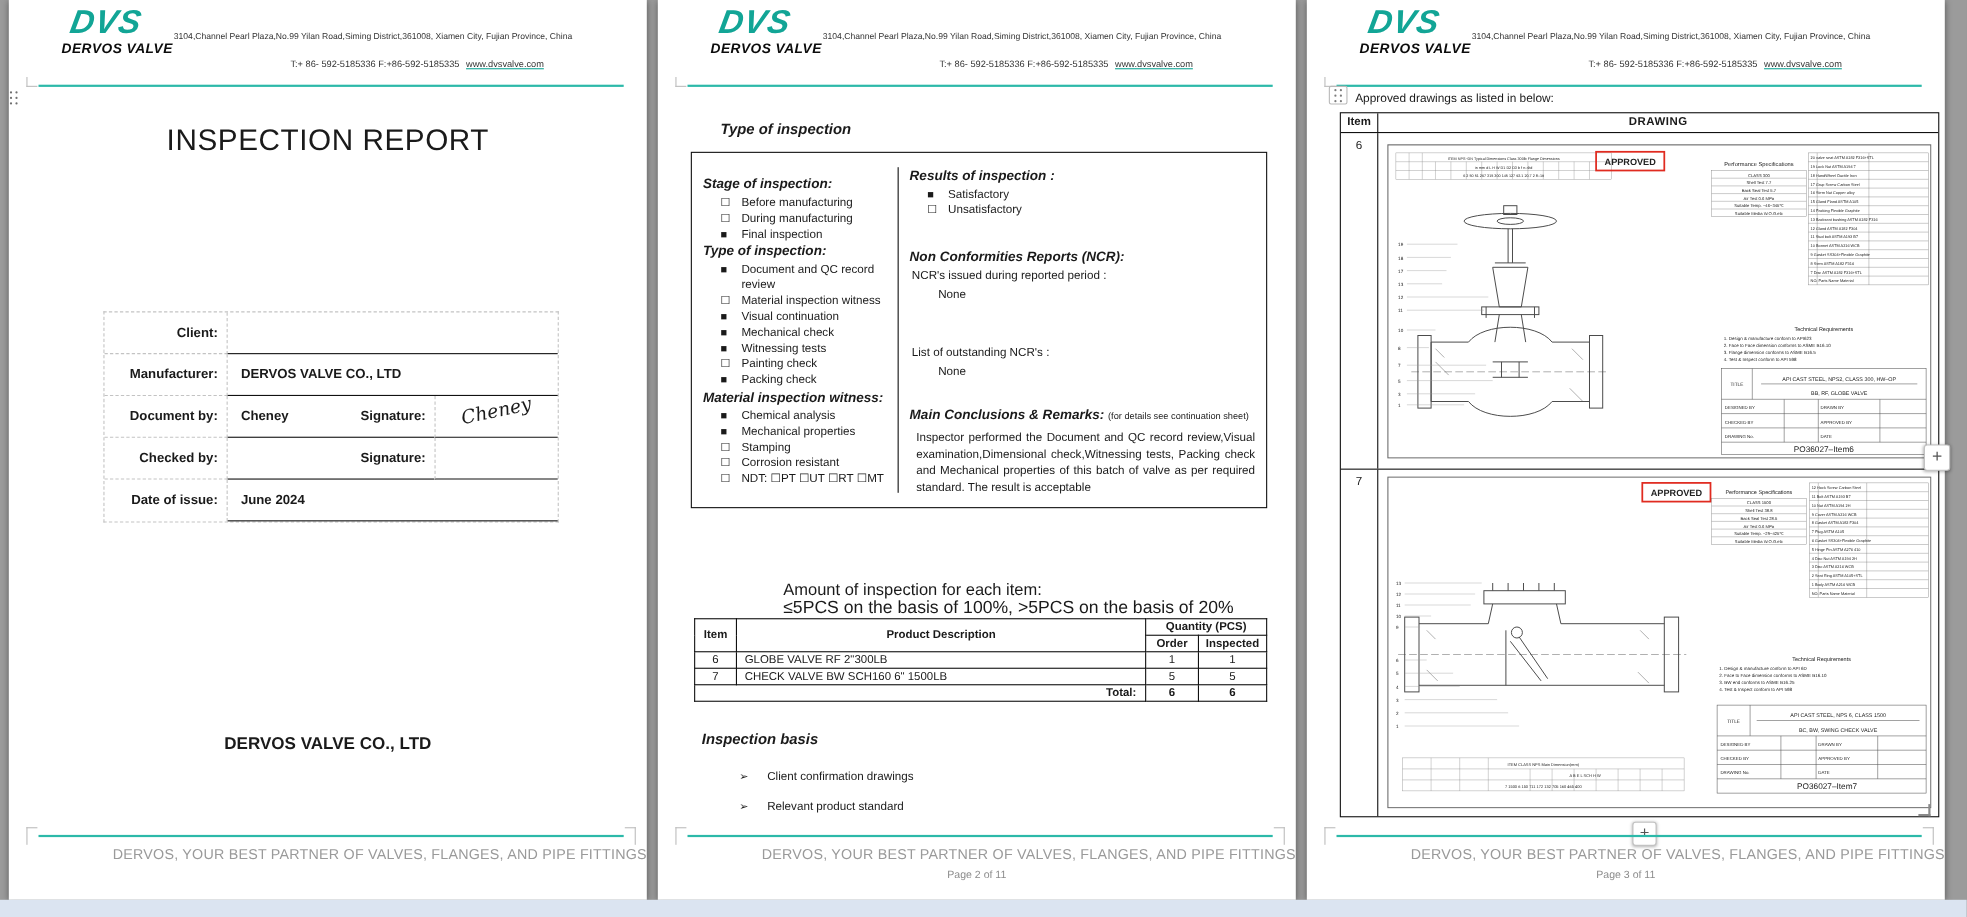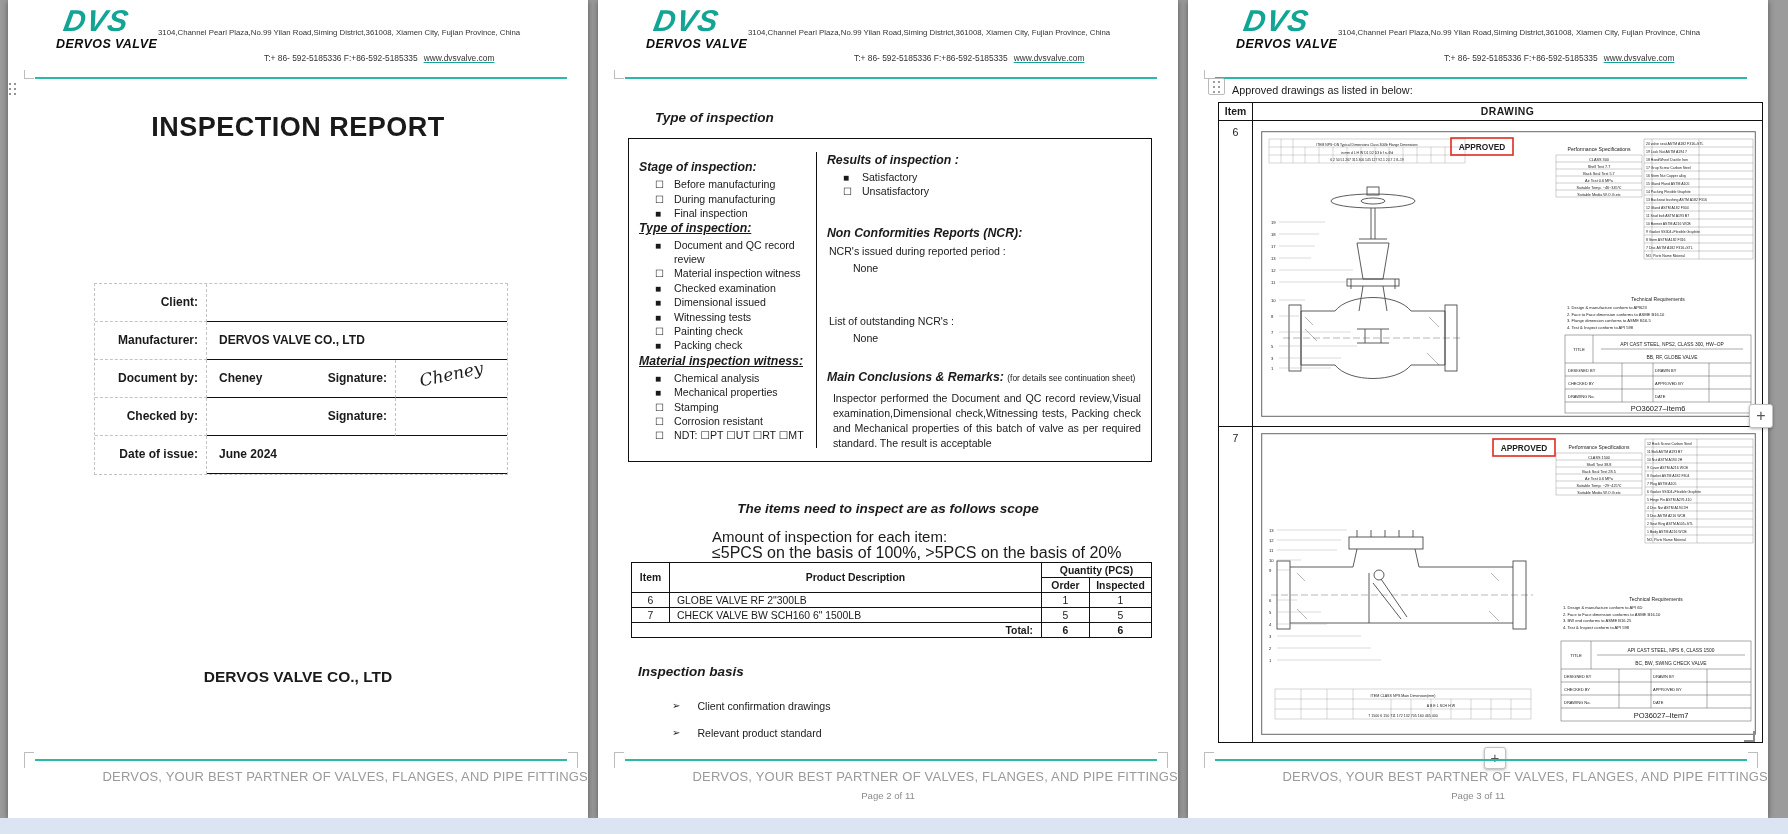--- a/index.html
+++ b/index.html
@@ -24,21 +24,21 @@
   .fmark-l { position:absolute; left:16px; top:752px; width:10px; height:16px;
     border-left:1px solid #bdbdbd; border-top:1px solid #bdbdbd; }
   .fmark-r { position:absolute; right:10px; top:752px; width:10px; height:16px;
     border-right:1px solid #bdbdbd; border-top:1px solid #bdbdbd; }
   .ftag { position:absolute; left:0; right:0; top:769px; text-align:right;
     font-size:13px; color:#9a9a9a; letter-spacing:.2px; }
   .fpage { position:absolute; left:0; right:0; top:790px; text-align:center;
     font-size:9.6px; color:#8b8b8b; }
   
   .p1-title { position:absolute; left:0; right:0; top:112px; text-align:center;
-    font-size:27px; font-weight:700; letter-spacing:.5px; }
+    font-size:27px; font-weight:400; letter-spacing:.5px; }
   .p1-table { position:absolute; left:86px; top:283px; width:414px;
     border:1px dashed #c3c3c3; }
   .trow { display:flex; height:38px; }
   .tlabel { width:112px; border-right:1px dashed #c3c3c3; border-bottom:1px dashed #c3c3c3;
     text-align:right; padding-right:8px; font-weight:700; font-size:12px; line-height:37px; }
   .trow:last-child .tlabel { border-bottom:none; }
   .tval { flex:1; border-bottom:1.5px solid #111; font-weight:700; font-size:12px;
     line-height:37px; padding-left:12px; display:flex; }
   .siglabel { margin-left:auto; padding-right:8px; font-weight:700; }
   .sigcell { width:112px; border-left:1px dashed #c3c3c3; border-bottom:1.5px solid #111;
@@ -48,21 +48,21 @@
   .p1-company { position:absolute; left:0; right:0; top:668px; text-align:center;
     font-weight:700; font-size:15.5px; }
   
   .p2-title { position:absolute; left:57px; top:110px; font-style:italic; font-weight:700; font-size:13.5px; }
   .p2-table { position:absolute; left:30px; top:138px; width:524px; height:324px;
     border:1.6px solid #111; display:flex;align-items:center; }
   .cell { padding:7px 8px 4px 10px; }
   .cl { width:36%; border-right:1.4px solid #111; }
   .cr { width:64%; }
   .sec { font-style:italic; font-weight:700; font-size:12.3px; margin:1px 0 4px; }
-  .mt { margin-top:0;text-decoration:underline; }
+  .mt { margin-top:0; }
   .ck { display:flex; gap:7px; margin:1px 0 1px 16px; font-size:10.6px; line-height:13.4px; }
   .bx { width:12px; font-size:10px; flex:none; }
   .plain { font-size:10.6px; margin-left:2px; line-height:14px; }
   .noneline { font-size:10.6px; margin:3px 0 0 26px; line-height:14px; }
   .note { font-size:8.4px; font-weight:400; font-style:normal; }
   .para { font-size:10.6px; line-height:15.2px; text-align:justify; margin:7px 2px 0 6px; }
   .p2-scope { position:absolute; left:0; right:0; top:501px; text-align:center;
     font-style:italic; font-weight:700; font-size:13.5px; }
   .amt1 { position:absolute; left:114px; top:528px; font-size:15px; }
   .amt2 { position:absolute; left:114px; top:544px; font-size:16px; }
@@ -205,25 +205,25 @@
         <div class="ck">
             <span class="bx">■</span>
             <span>Document and QC record review</span>
           </div>
         <div class="ck">
             <span class="bx">☐</span>
             <span>Material inspection witness</span>
           </div>
         <div class="ck">
             <span class="bx">■</span>
-            <span>Checked examination</span>
-          </div>
-        <div class="ck">
-            <span class="bx">■</span>
-            <span>Dimensional issued</span>
+            <span>Visual continuation</span>
+          </div>
+        <div class="ck">
+            <span class="bx">■</span>
+            <span>Mechanical check</span>
           </div>
         <div class="ck">
             <span class="bx">■</span>
             <span>Witnessing tests</span>
           </div>
         <div class="ck">
             <span class="bx">☐</span>
             <span>Painting check</span>
           </div>
         <div class="ck">
@@ -265,21 +265,20 @@
         <div class="sec" style="margin-top:27px">Non Conformities Reports (NCR):</div>
         <div class="plain">NCR's issued during reported period :</div>
         <div class="noneline">None</div>
         <div class="plain" style="margin-top:39px">List of outstanding NCR's :</div>
         <div class="noneline">None</div>
         <div class="sec" style="margin-top:25px"><span>Main Conclusions &amp; Remarks:</span> <span class="note">(for details see continuation sheet)</span></div>
         <div class="para">Inspector performed the Document and QC record review,Visual examination,Dimensional check,Witnessing tests, Packing check and Mechanical properties of this batch of valve as per required standard. The result is acceptable</div>
       </div>
     </div>
 
-    <div class="p2-scope">The items need to inspect are as follows scope</div>
     <div class="amt1">Amount of inspection for each item:</div>
     <div class="amt2">≤5PCS on the basis of 100%,   &gt;5PCS on the basis of 20%</div>
 
     <table class="itbl">
       <tbody>
           <tr>
         <td class="hd" rowspan="2" style="width:38px">Item</td>
         <td class="hd" rowspan="2">Product Description</td>
         <td class="hd" colspan="2">Quantity (PCS)</td>
       </tr>

